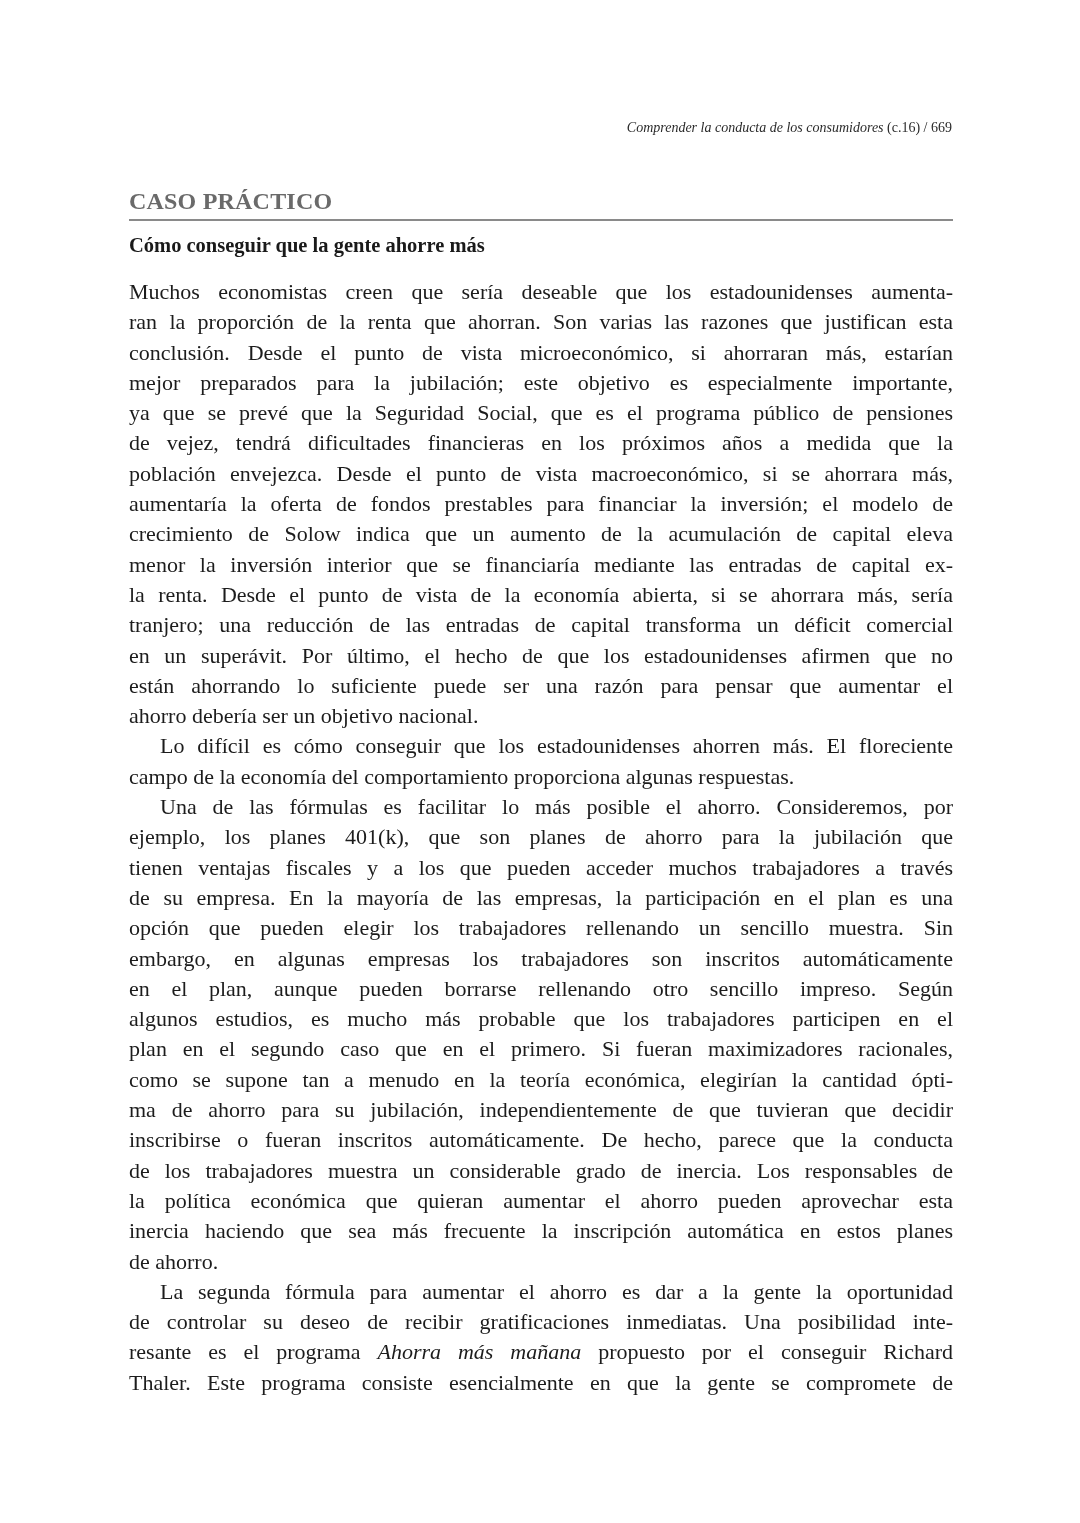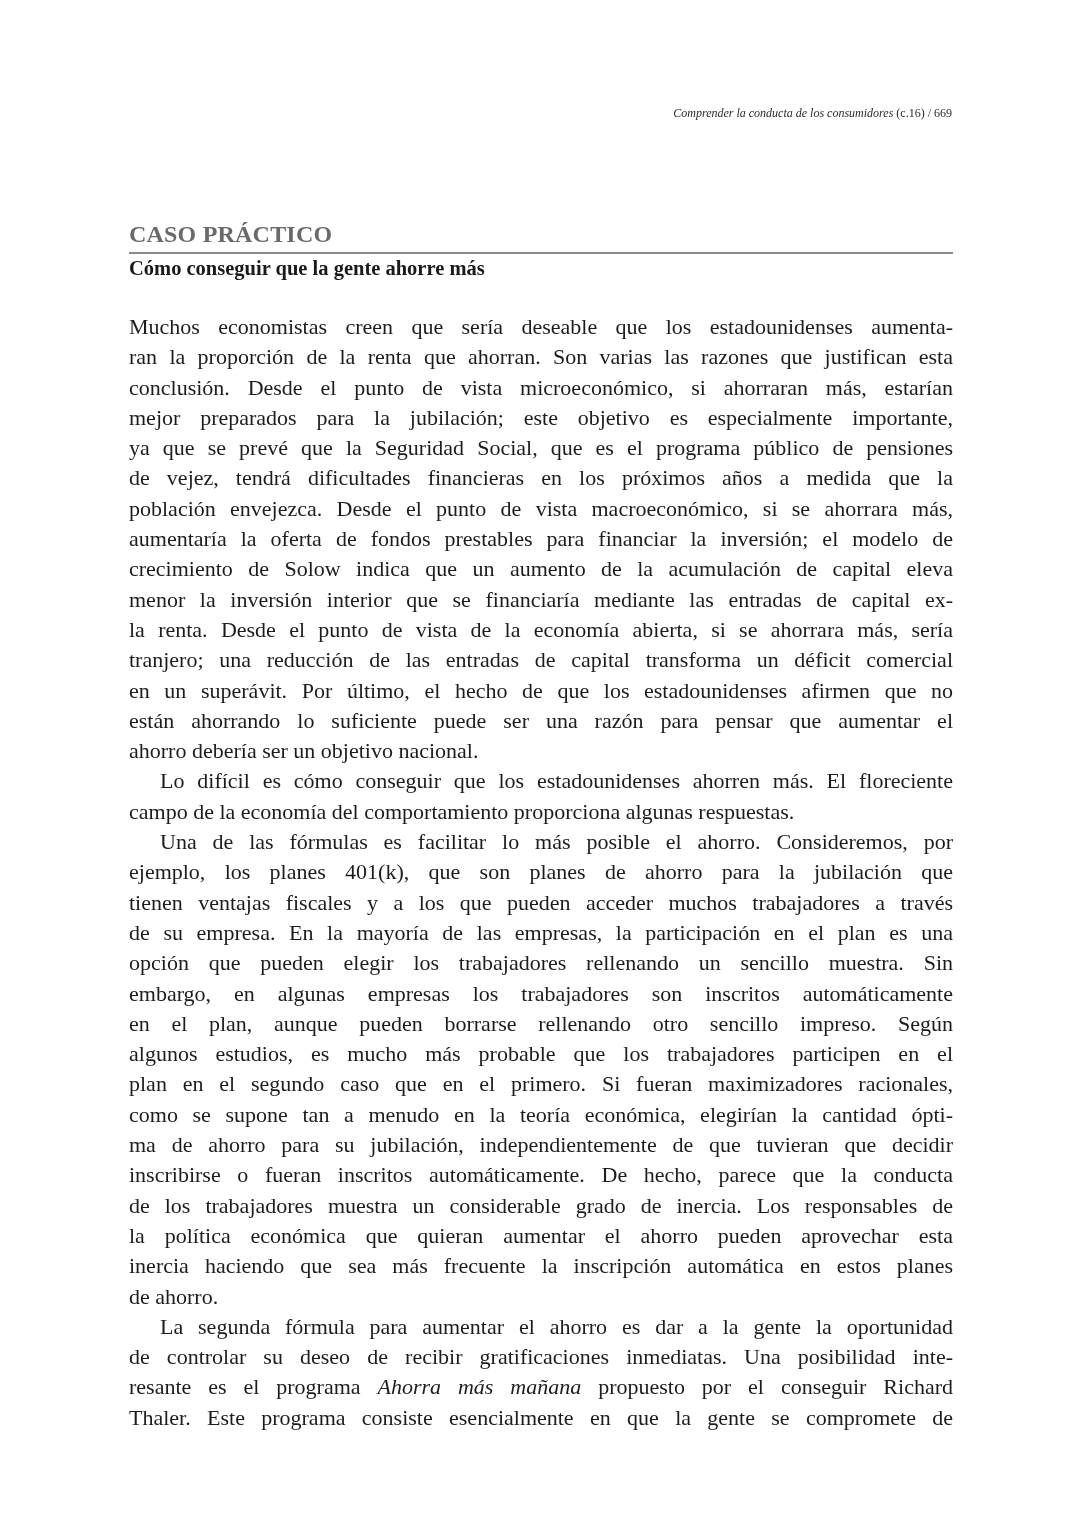--- a/index.html
+++ b/index.html
@@ -1,24 +1,24 @@
 <!DOCTYPE html>
 <html><head>
 <meta charset="utf-8">
 <style>
   html, body { margin: 0; padding: 0; background: #ffffff; }
   body { width: 1080px; height: 1523px; position: relative; overflow: hidden;
     font-family: "Liberation Serif", "DejaVu Serif", serif; color: #1c1c1c; }
-  .running-head { position: absolute; top: 106px; right: 128px; font-size: 12px; color: #2a2a2a; white-space: nowrap; }
+  .running-head { position: absolute; top: 120px; right: 128px; font-size: 14px; color: #2a2a2a; white-space: nowrap; }
   .running-head .it { font-style: italic; }
   .section { position: absolute; left: 129px; width: 824px; top: 186px; }
-  .kicker { font-size: 24px; color: #6a6a6a; font-weight: bold; letter-spacing: 0.2px; line-height: 30px; margin-top: 33px; }
+  .kicker { font-size: 24px; color: #6a6a6a; font-weight: bold; letter-spacing: 0.2px; line-height: 30px; }
   .rule { height: 2px; background: #8a8a8a; margin-top: 3px; }
-  .subtitle { font-size: 20.5px; font-weight: bold; color: #1a1a1a; margin-top: 0; line-height: 28px; }
-  .body { margin-top: 30px; font-size: 22px; line-height: 30.3px; text-align: justify; }
+  .subtitle { font-size: 20.5px; font-weight: bold; color: #1a1a1a; margin-top: 10px; line-height: 28px; }
+  .body { margin-top: 18px; font-size: 22px; line-height: 30.3px; text-align: justify; }
   .body p { margin: 0; }
   .line { display: block; text-align: justify; text-align-last: justify; white-space: nowrap; }
   .line.last { text-align-last: left; }
   .line.ind { padding-left: 31px; }
   .it { font-style: italic; }
 </style>
 </head>
 <body>
 
 <div class="running-head">

